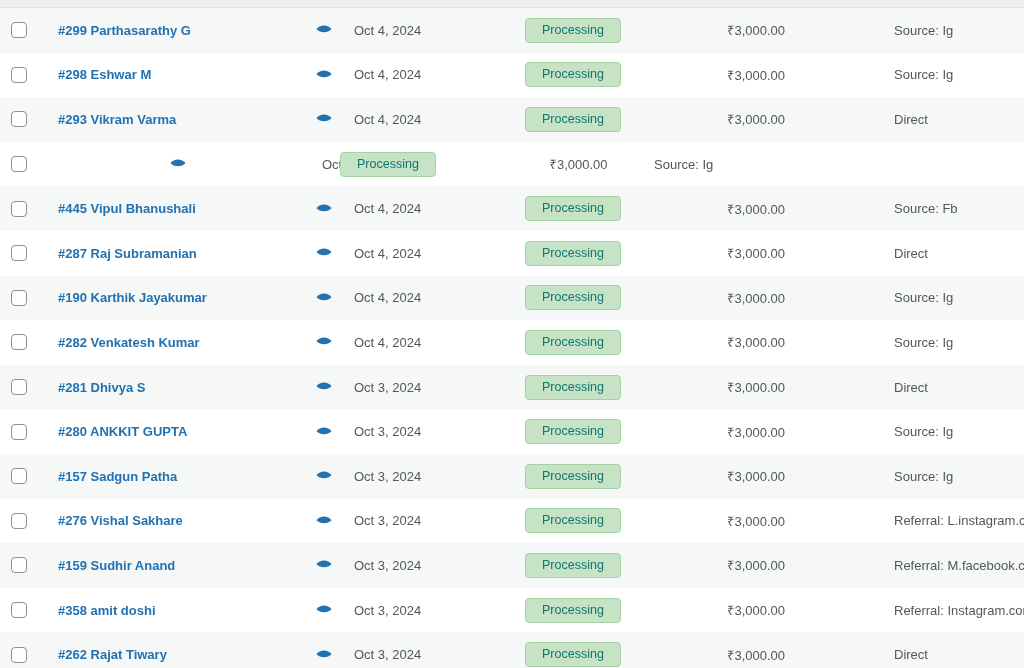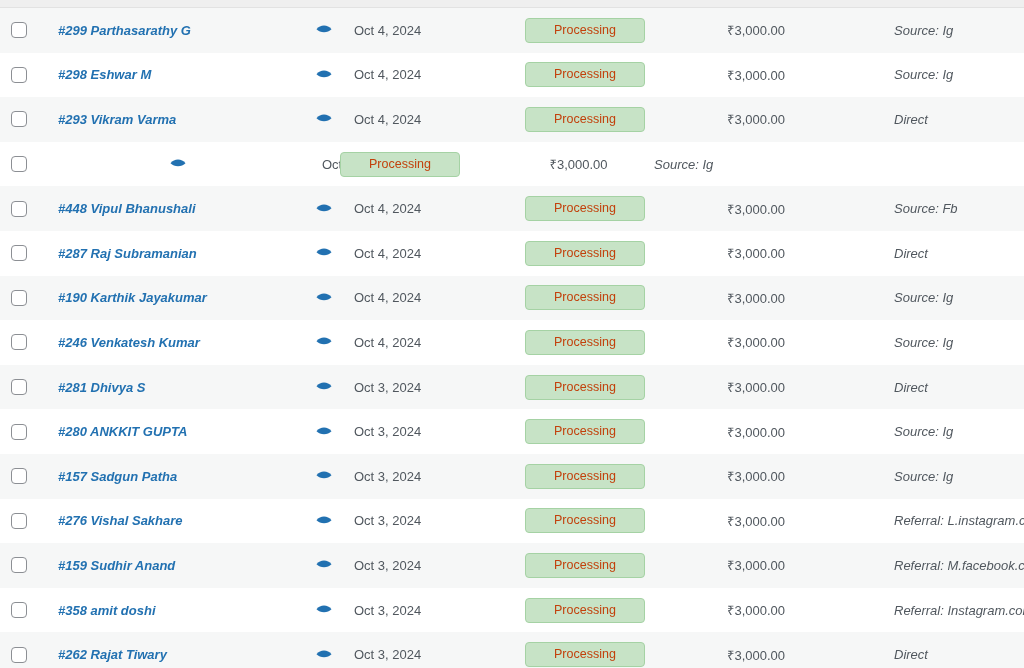--- a/index.html
+++ b/index.html
@@ -15,33 +15,33 @@
     align-items:center;
     height:44.6px;
     background:#fff;
   }
   .row.striped{background:#f6f7f7;}
   .cb-cell{padding-left:11px;}
   .checkbox{
     display:block;width:14px;height:14px;background:#fff;
     border:1px solid #8c8f94;border-radius:4px;cursor:pointer;
   }
-  .order-cell{padding-left:10px;white-space:nowrap;overflow:hidden;font-style:italic;}
+  .order-cell{padding-left:10px;white-space:nowrap;overflow:hidden;}
   .order-link{color:#2271b1;font-weight:700;text-decoration:none;cursor:pointer;}
   .eye-cell{display:flex;justify-content:center;align-items:center;}
   .eye-btn{display:inline-flex;align-items:center;justify-content:center;cursor:pointer;background:none;border:none;padding:0;}
   .date-cell{padding-left:14px;white-space:nowrap;}
   .badge-cell{white-space:nowrap;}
   .badge{
-    display:inline-block;padding:4px 28px;border-radius:4px;
-    background:#c7e3c6;border:1px solid #a5d2a4;color:#c2410c;
+    display:inline-block;padding:4px 16px;border-radius:4px;
+    background:#c7e3c6;border:1px solid #a5d2a4;color:#0f766e;
     font-size:12.5px;line-height:1.2;
   }
   .total-cell{text-align:center;padding-right:8px;white-space:nowrap;}
-  .origin-cell{padding-left:14px;white-space:nowrap;overflow:hidden;font-style:italic;}
+  .origin-cell{padding-left:14px;white-space:nowrap;overflow:hidden;}
 </style>
 </head>
 <body>
 
 <div class="viewport">
   <div class="top-sliver"></div>
   <div class="rows" id="rows">
   <div class="row striped">
     <div class="cb-cell">
       <span class="checkbox"></span>
@@ -125,21 +125,21 @@
     </div>
     <div class="total-cell">₹3,000.00</div>
     <div class="origin-cell">Source: Ig</div>
   </div>
 
   <div class="row striped">
     <div class="cb-cell">
       <span class="checkbox"></span>
     </div>
     <div class="order-cell">
-      <a class="order-link">#448 Vipul Bhanushali</a>
+      <a class="order-link">#445 Vipul Bhanushali</a>
     </div>
     <div class="eye-cell">
       <button class="eye-btn">
         <svg width="16" height="10" viewBox="0 0 16 10" aria-hidden="true">
           <path d="M0.5 4.2 C4.2 -0.6 11.8 -0.6 15.5 4.2 C11.8 8.2 4.2 8.2 0.5 4.2 Z" fill="#2271b1"></path>
         </svg>
       </button>
     </div>
     <div class="date-cell">Oct 4, 2024</div>
     <div class="badge-cell">
@@ -191,21 +191,21 @@
     </div>
     <div class="total-cell">₹3,000.00</div>
     <div class="origin-cell">Source: Ig</div>
   </div>
 
   <div class="row">
     <div class="cb-cell">
       <span class="checkbox"></span>
     </div>
     <div class="order-cell">
-      <a class="order-link">#246 Venkatesh Kumar</a>
+      <a class="order-link">#282 Venkatesh Kumar</a>
     </div>
     <div class="eye-cell">
       <button class="eye-btn">
         <svg width="16" height="10" viewBox="0 0 16 10" aria-hidden="true">
           <path d="M0.5 4.2 C4.2 -0.6 11.8 -0.6 15.5 4.2 C11.8 8.2 4.2 8.2 0.5 4.2 Z" fill="#2271b1"></path>
         </svg>
       </button>
     </div>
     <div class="date-cell">Oct 4, 2024</div>
     <div class="badge-cell">

